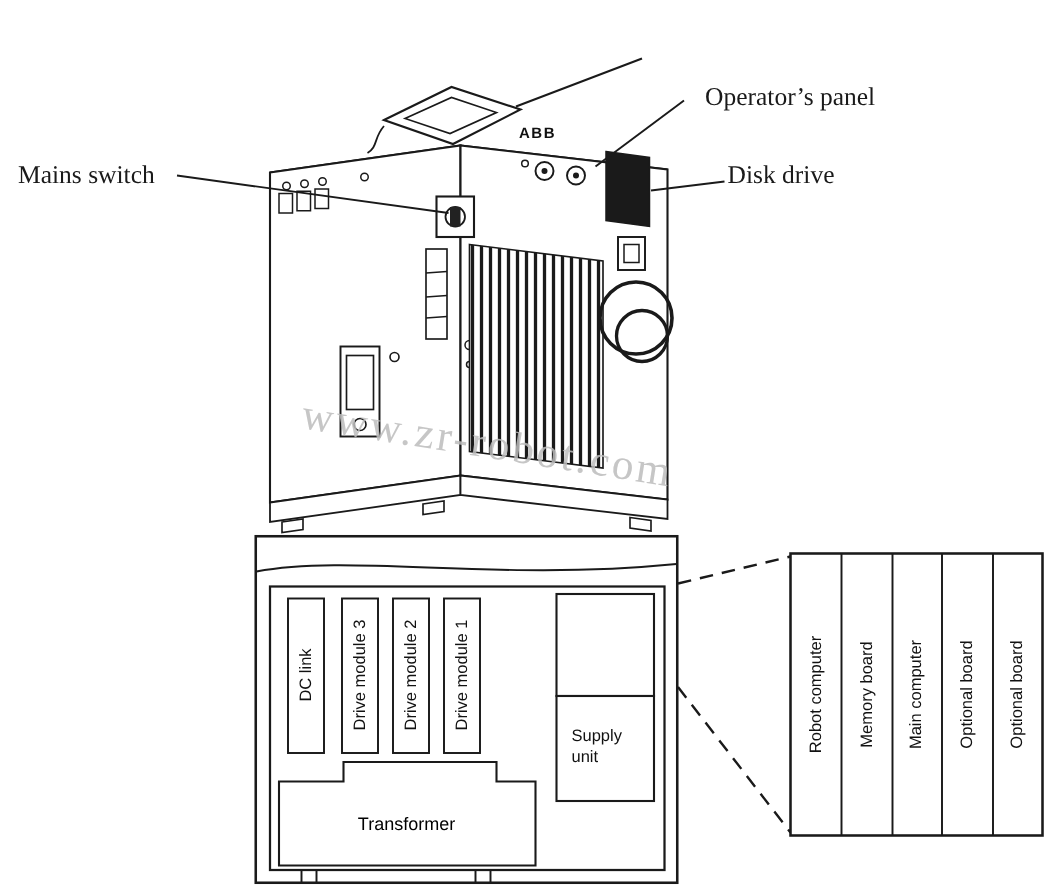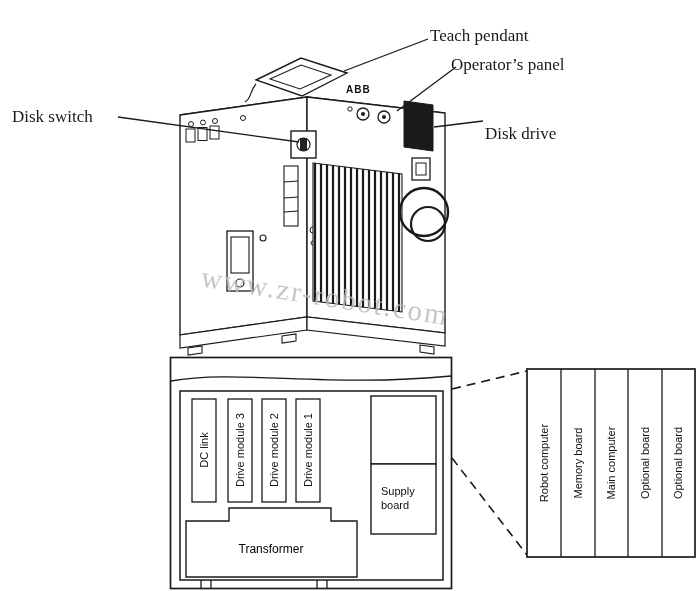--- a/index.html
+++ b/index.html
@@ -158,35 +158,34 @@
       <rect x="527" y="369" width="168" height="188" stroke-width="1.7"></rect>
       <g stroke-width="1.3">
         <line x1="561" y1="369" x2="561" y2="557"></line>
         <line x1="595" y1="369" x2="595" y2="557"></line>
         <line x1="628" y1="369" x2="628" y2="557"></line>
         <line x1="662" y1="369" x2="662" y2="557"></line>
       </g>
     </g>
   </svg>
 
-  <div class="serif-label" style="left:430px; top:26px;">Teach pendant</div>
-  <div class="serif-label" style="left:451px; top:55px;font-family:Liberation Serif, serif;">Operator’s panel</div>
-  <div class="serif-label" style="left:12px; top:107px;">Disk switch</div>
-  <div class="serif-label" style="left:485px; top:124px;">Disk drive</div>
+  <div class="serif-label" style="left:470px; top:55px;font-family:Liberation Serif, serif;">Operator’s panel</div>
+  <div class="serif-label" style="left:12px; top:107px;">Mains switch</div>
+  <div class="serif-label" style="left:485px; top:107px;">Disk drive</div>
 
   <div class="brand">ABB</div>
 
   <div class="watermark">www.zr-robot.com</div>
 
   <div class="vtext" style="left:204px; top:450px;">DC link</div>
   <div class="vtext" style="left:240px; top:450px;">Drive module 3</div>
   <div class="vtext" style="left:274px; top:450px;">Drive module 2</div>
   <div class="vtext" style="left:308px; top:450px;">Drive module 1</div>
 
-  <div class="supply-label" style="left:381px; top:484px;">Supply board</div>
+  <div class="supply-label" style="left:381px; top:484px;">Supply unit</div>
 
   <div class="center-text" style="left:271px; top:549px;">Transformer</div>
 
   <div class="vtext" style="left:544px; top:463px;">Robot computer</div>
   <div class="vtext" style="left:578px; top:463px;">Memory board</div>
   <div class="vtext" style="left:611px; top:463px;">Main computer</div>
   <div class="vtext" style="left:645px; top:463px;">Optional board</div>
   <div class="vtext" style="left:678px; top:463px;">Optional board</div>
 
 </div>

